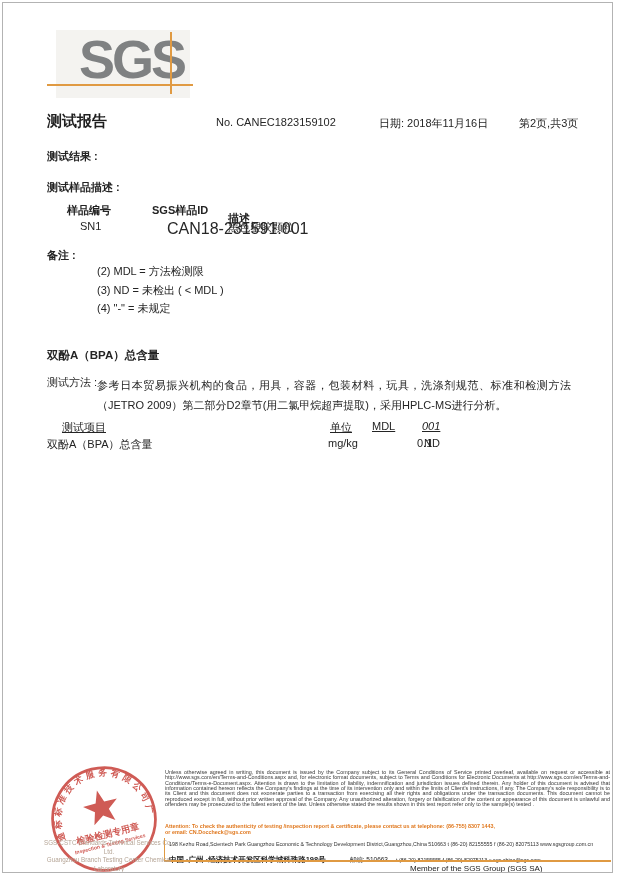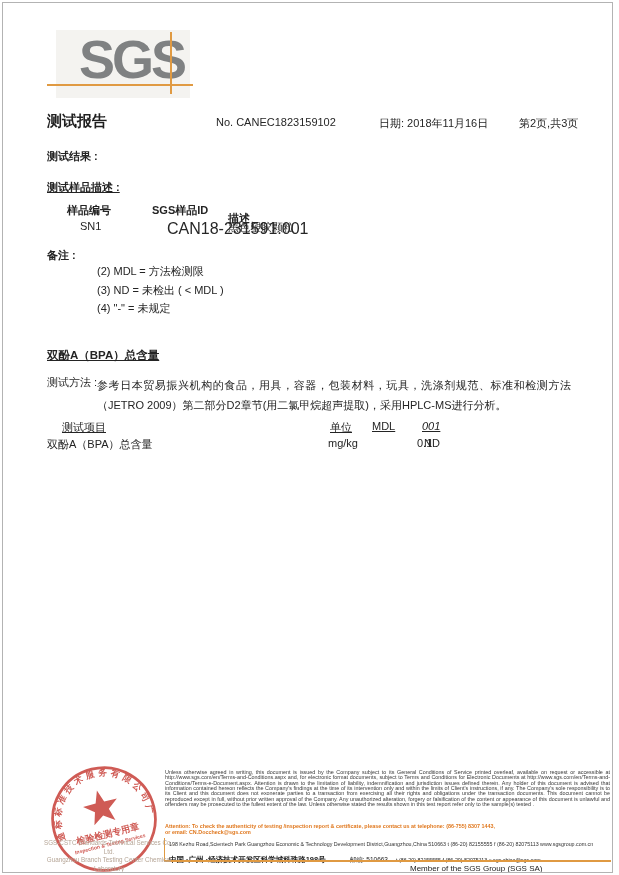--- a/index.html
+++ b/index.html
@@ -13,21 +13,21 @@
   .logo-hline{left:44px;top:81px;width:146px;height:2px;background:#e09a42;}
   .logo-vline{left:167px;top:29px;width:2px;height:62px;background:#e09a42;}
 
   
   .hdr-title{left:44px;top:109px;font-size:15px;font-weight:bold;color:#1f1f1f;}
   .hdr-no{left:213px;top:113px;font-size:11px;}
   .hdr-date{left:376px;top:113px;font-size:11px;}
   .hdr-page{left:516px;top:113px;font-size:11px;}
 
   .sec-label{font-size:11px;font-weight:bold;color:#242424;}
-  .u{text-decoration:underline;}
+  .u{}
   .results-label{left:44px;top:146px;}
   .sample-title{left:44px;top:177px;}
 
   .st-h1{left:64px;top:200px;}
   .st-h2{left:149px;top:200px;}
   .st-h3{left:225px;top:208px;}
   .st-c1{left:77px;top:217px;font-size:11px;}
   .st-c2{left:136px;top:217px;font-size:16px;margin-left:28px;}
   .st-c3{left:225px;top:217px;font-size:11px;}
 

